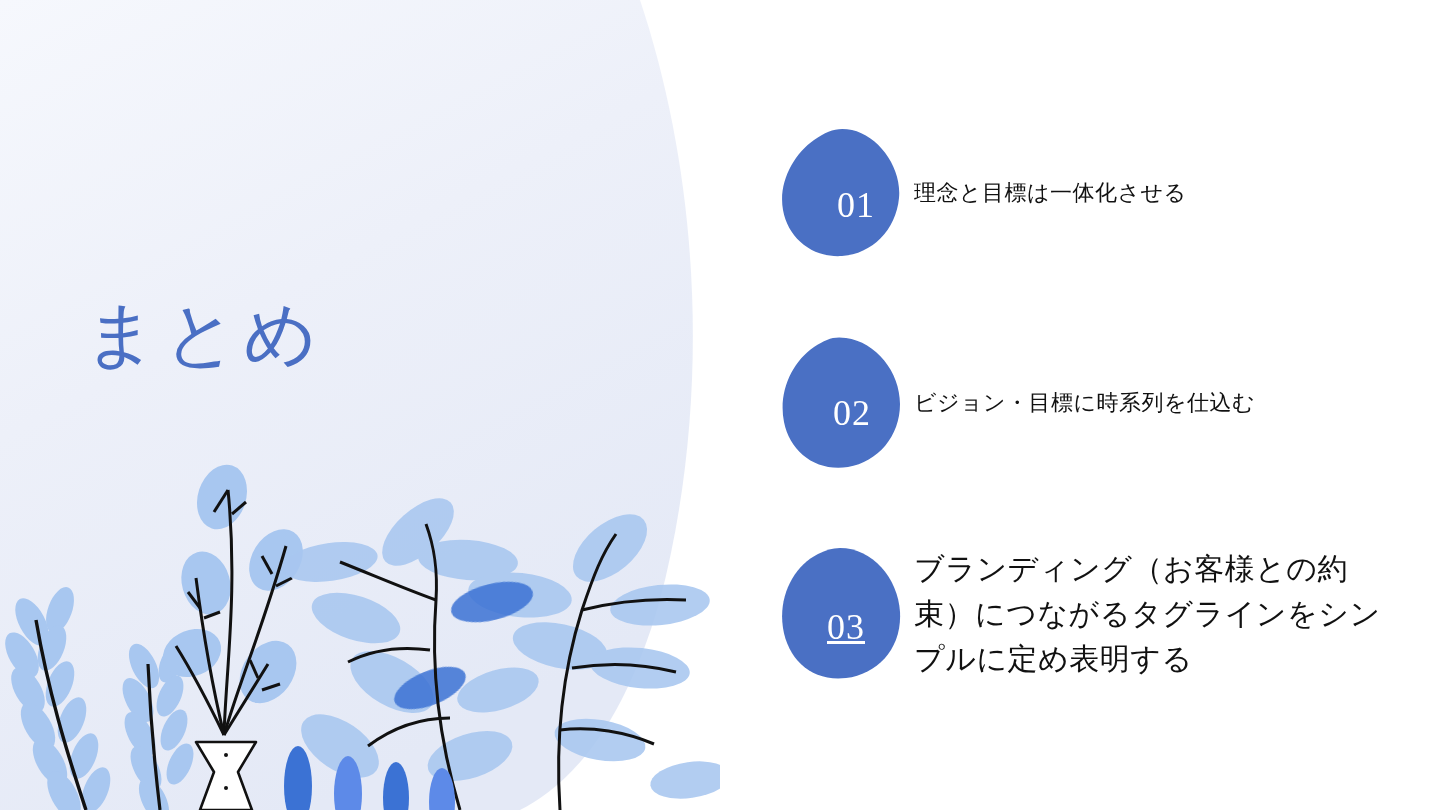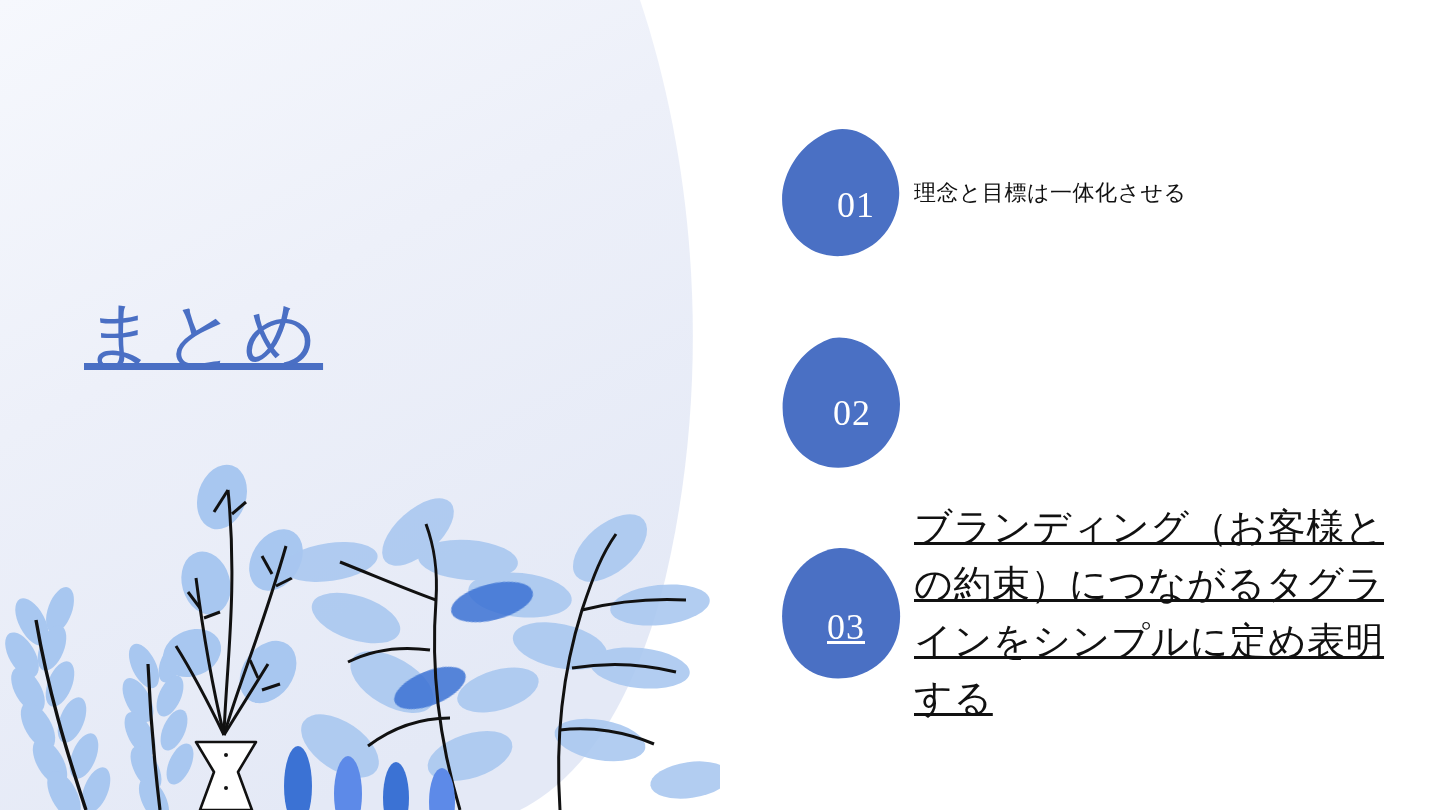--- a/index.html
+++ b/index.html
@@ -14,21 +14,20 @@
   
   .bg-shape{position:absolute;left:0;top:0;width:1440px;height:810px;}
 
   
   .title{
     position:absolute;left:84px;top:296px;
     font-family:"Liberation Serif",serif;
     font-size:72px;line-height:1.1;
     color:#4a6fc4;letter-spacing:6px;
     white-space:nowrap;
-    text-decoration:underline;
   }
 
   
   .list{position:absolute;left:780px;top:118px;width:640px;}
   .row{position:relative;display:flex;align-items:center;}
   .row-1{height:150px;}
   .row-2{height:150px;margin-top:60px;align-items:center;}
   .row-3{height:170px;margin-top:50px;}
 
   .badge{position:relative;width:124px;height:134px;flex:0 0 124px;}
@@ -44,21 +43,21 @@
   .row-2 .num{transform:translate(10px,10px);}
   .row-3 .num{transform:translate(4px,14px);text-decoration:underline;}
 
   .item-text{
     margin-left:10px;
     font-family:"Liberation Sans",sans-serif;
     font-size:22px;line-height:1.52;color:#111111;
     letter-spacing:0.5px;
     max-width:490px;
   }
-  .row-3 .item-text{font-size:38px;line-height:1.5;text-decoration:underline;}
+  .row-3 .item-text{font-size:30px;line-height:1.5;}
 
   
   .plants{position:absolute;left:0;bottom:0;width:720px;height:360px;}
 </style>
 </head>
 <body>
 
 <div class="slide">
 
   <svg class="bg-shape" viewBox="0 0 1440 810" preserveAspectRatio="none">
@@ -190,20 +189,21 @@
       <div class="item-text">理念と目標は一体化させる</div>
     </div>
 
     <div class="row row-2">
       <div class="badge">
         <svg width="124" height="134" viewBox="0 0 124 134">
           <path d="M66,2 C96,6 120,36 120,68 C120,100 98,126 68,131 C36,136 10,116 4,86 C-2,56 12,26 34,11 C46,3 54,0 66,2 Z" fill="#4a70c4"></path>
         </svg>
         <div class="num">02</div>
       </div>
+      <div class="item-text">ビジョン・目標に時系列を仕込む</div>
     </div>
 
     <div class="row row-3">
       <div class="badge">
         <svg width="124" height="134" viewBox="0 0 124 134">
           <path d="M60,2 C92,2 118,32 120,66 C122,102 98,128 66,132 C32,136 8,114 3,82 C-2,50 14,20 38,8 C46,4 52,2 60,2 Z" fill="#4a70c4"></path>
         </svg>
         <div class="num">03</div>
       </div>
       <div class="item-text">ブランディング（お客様との約束）につながるタグラインをシンプルに定め表明する</div>

